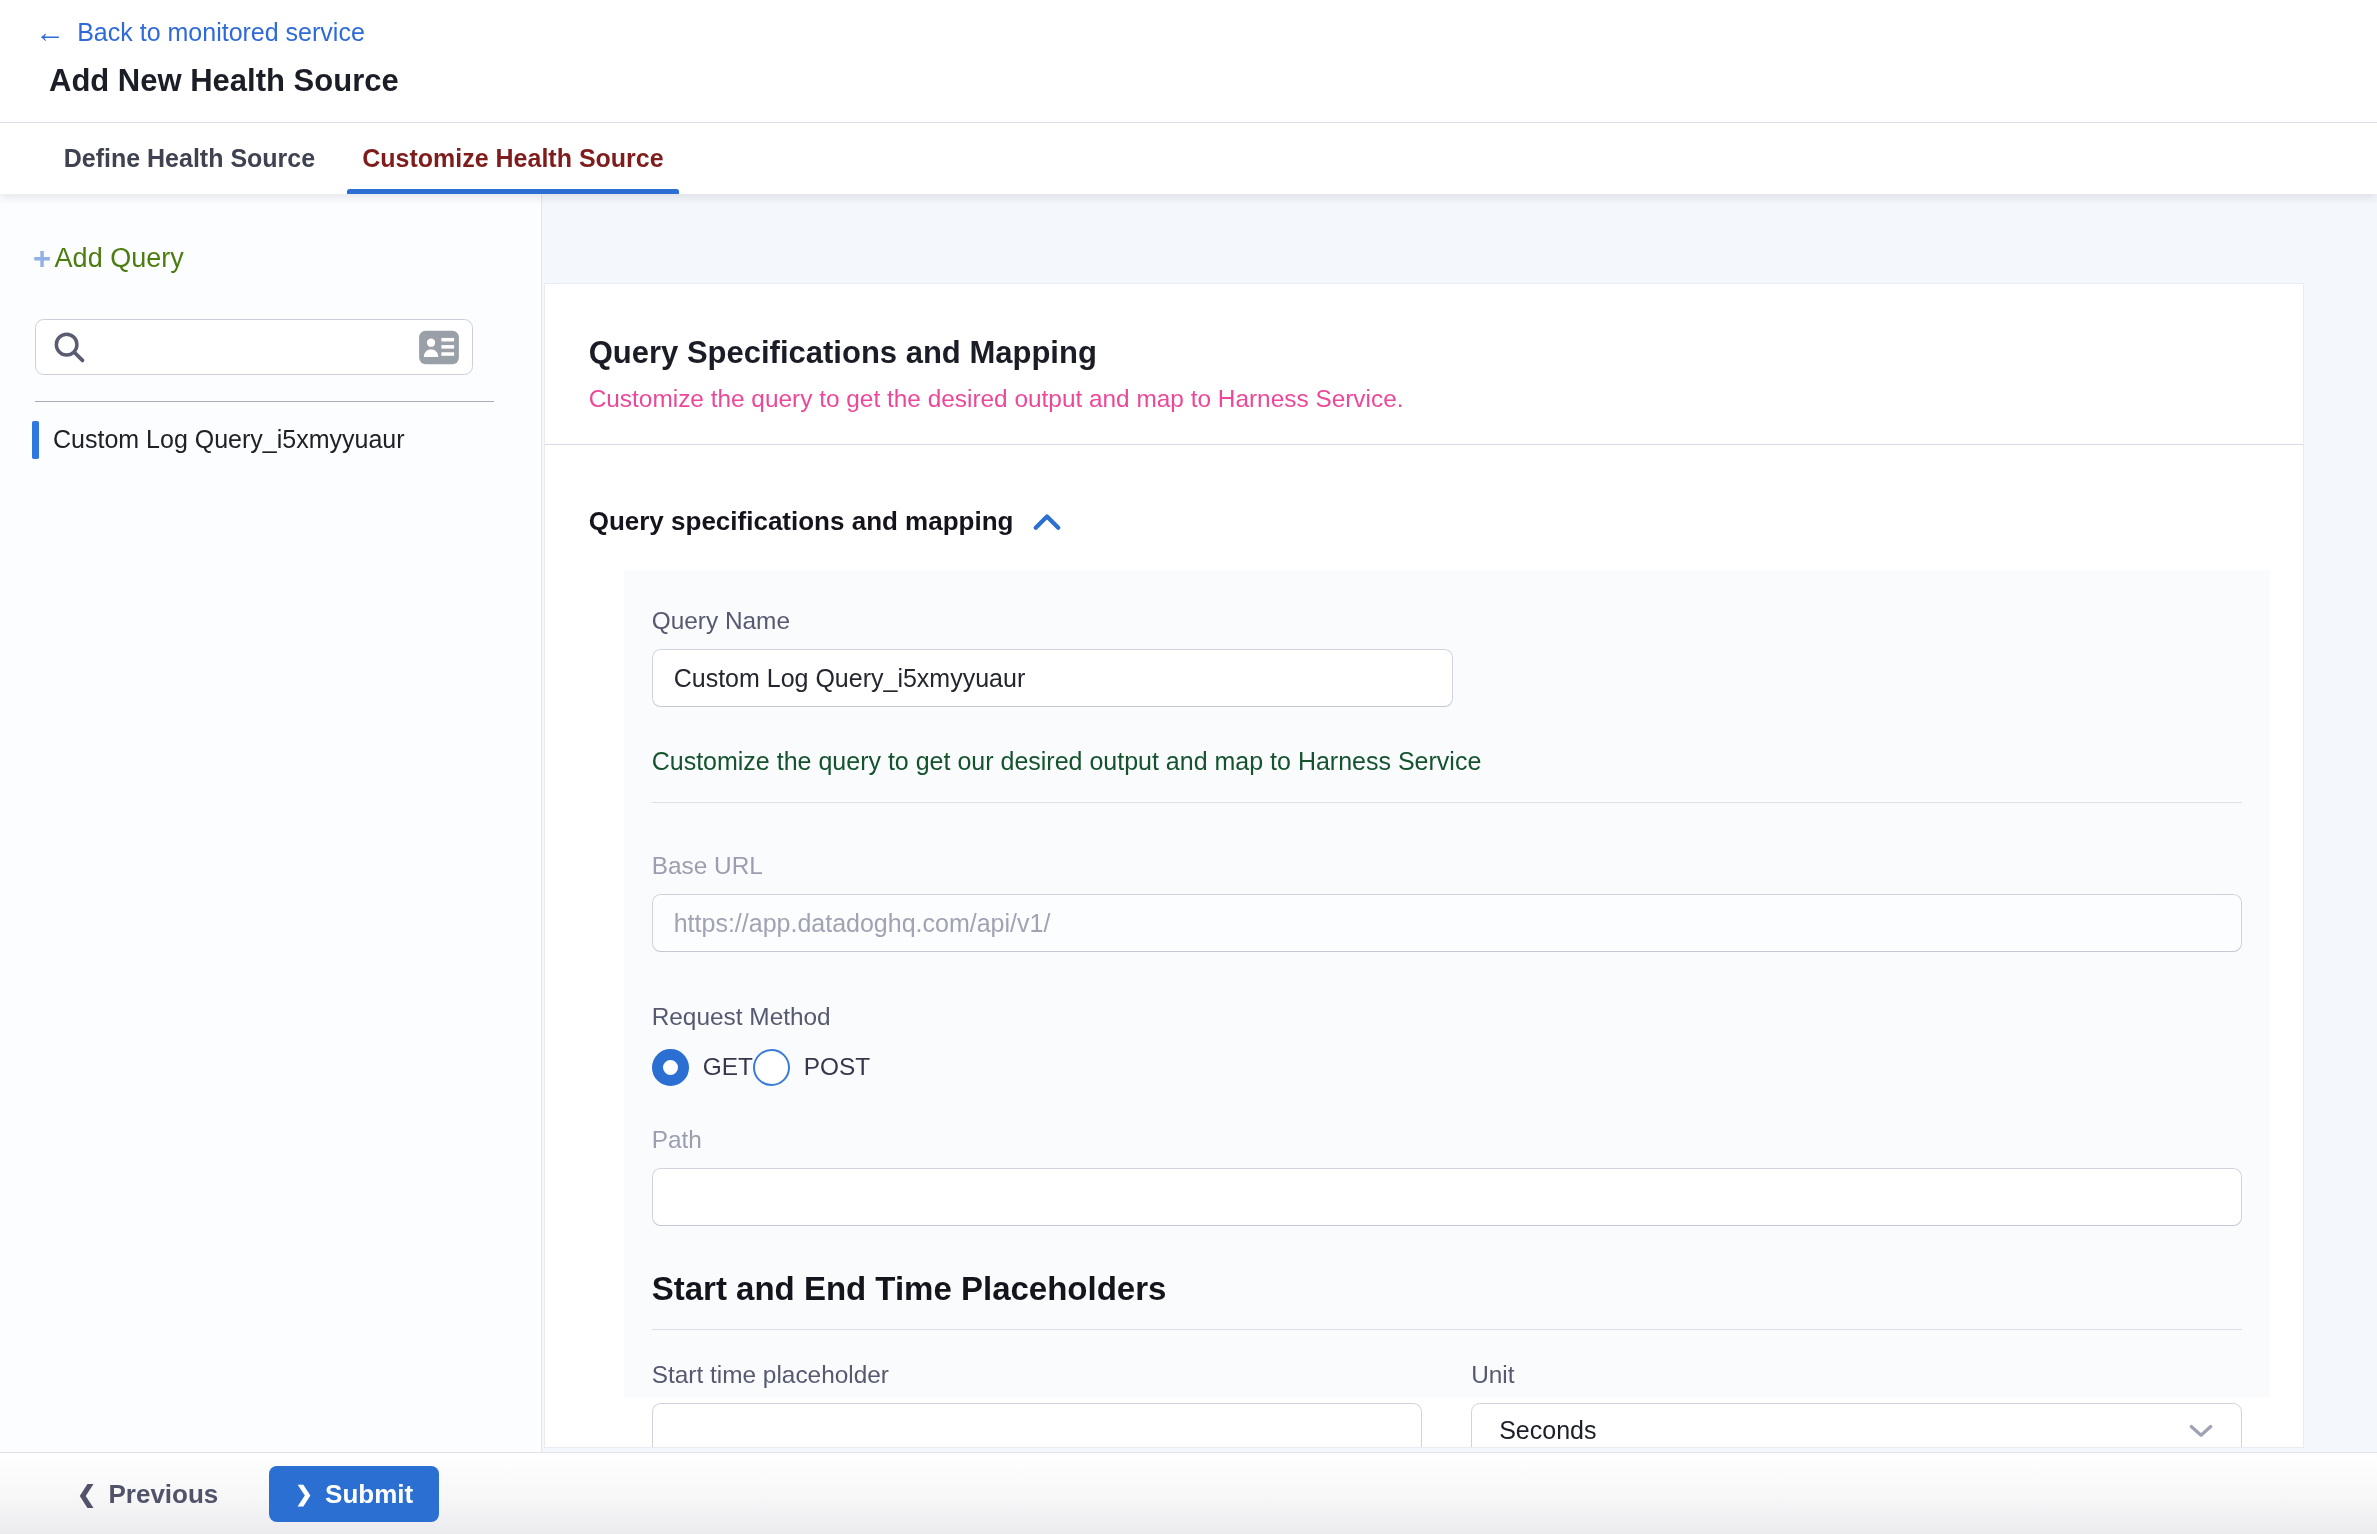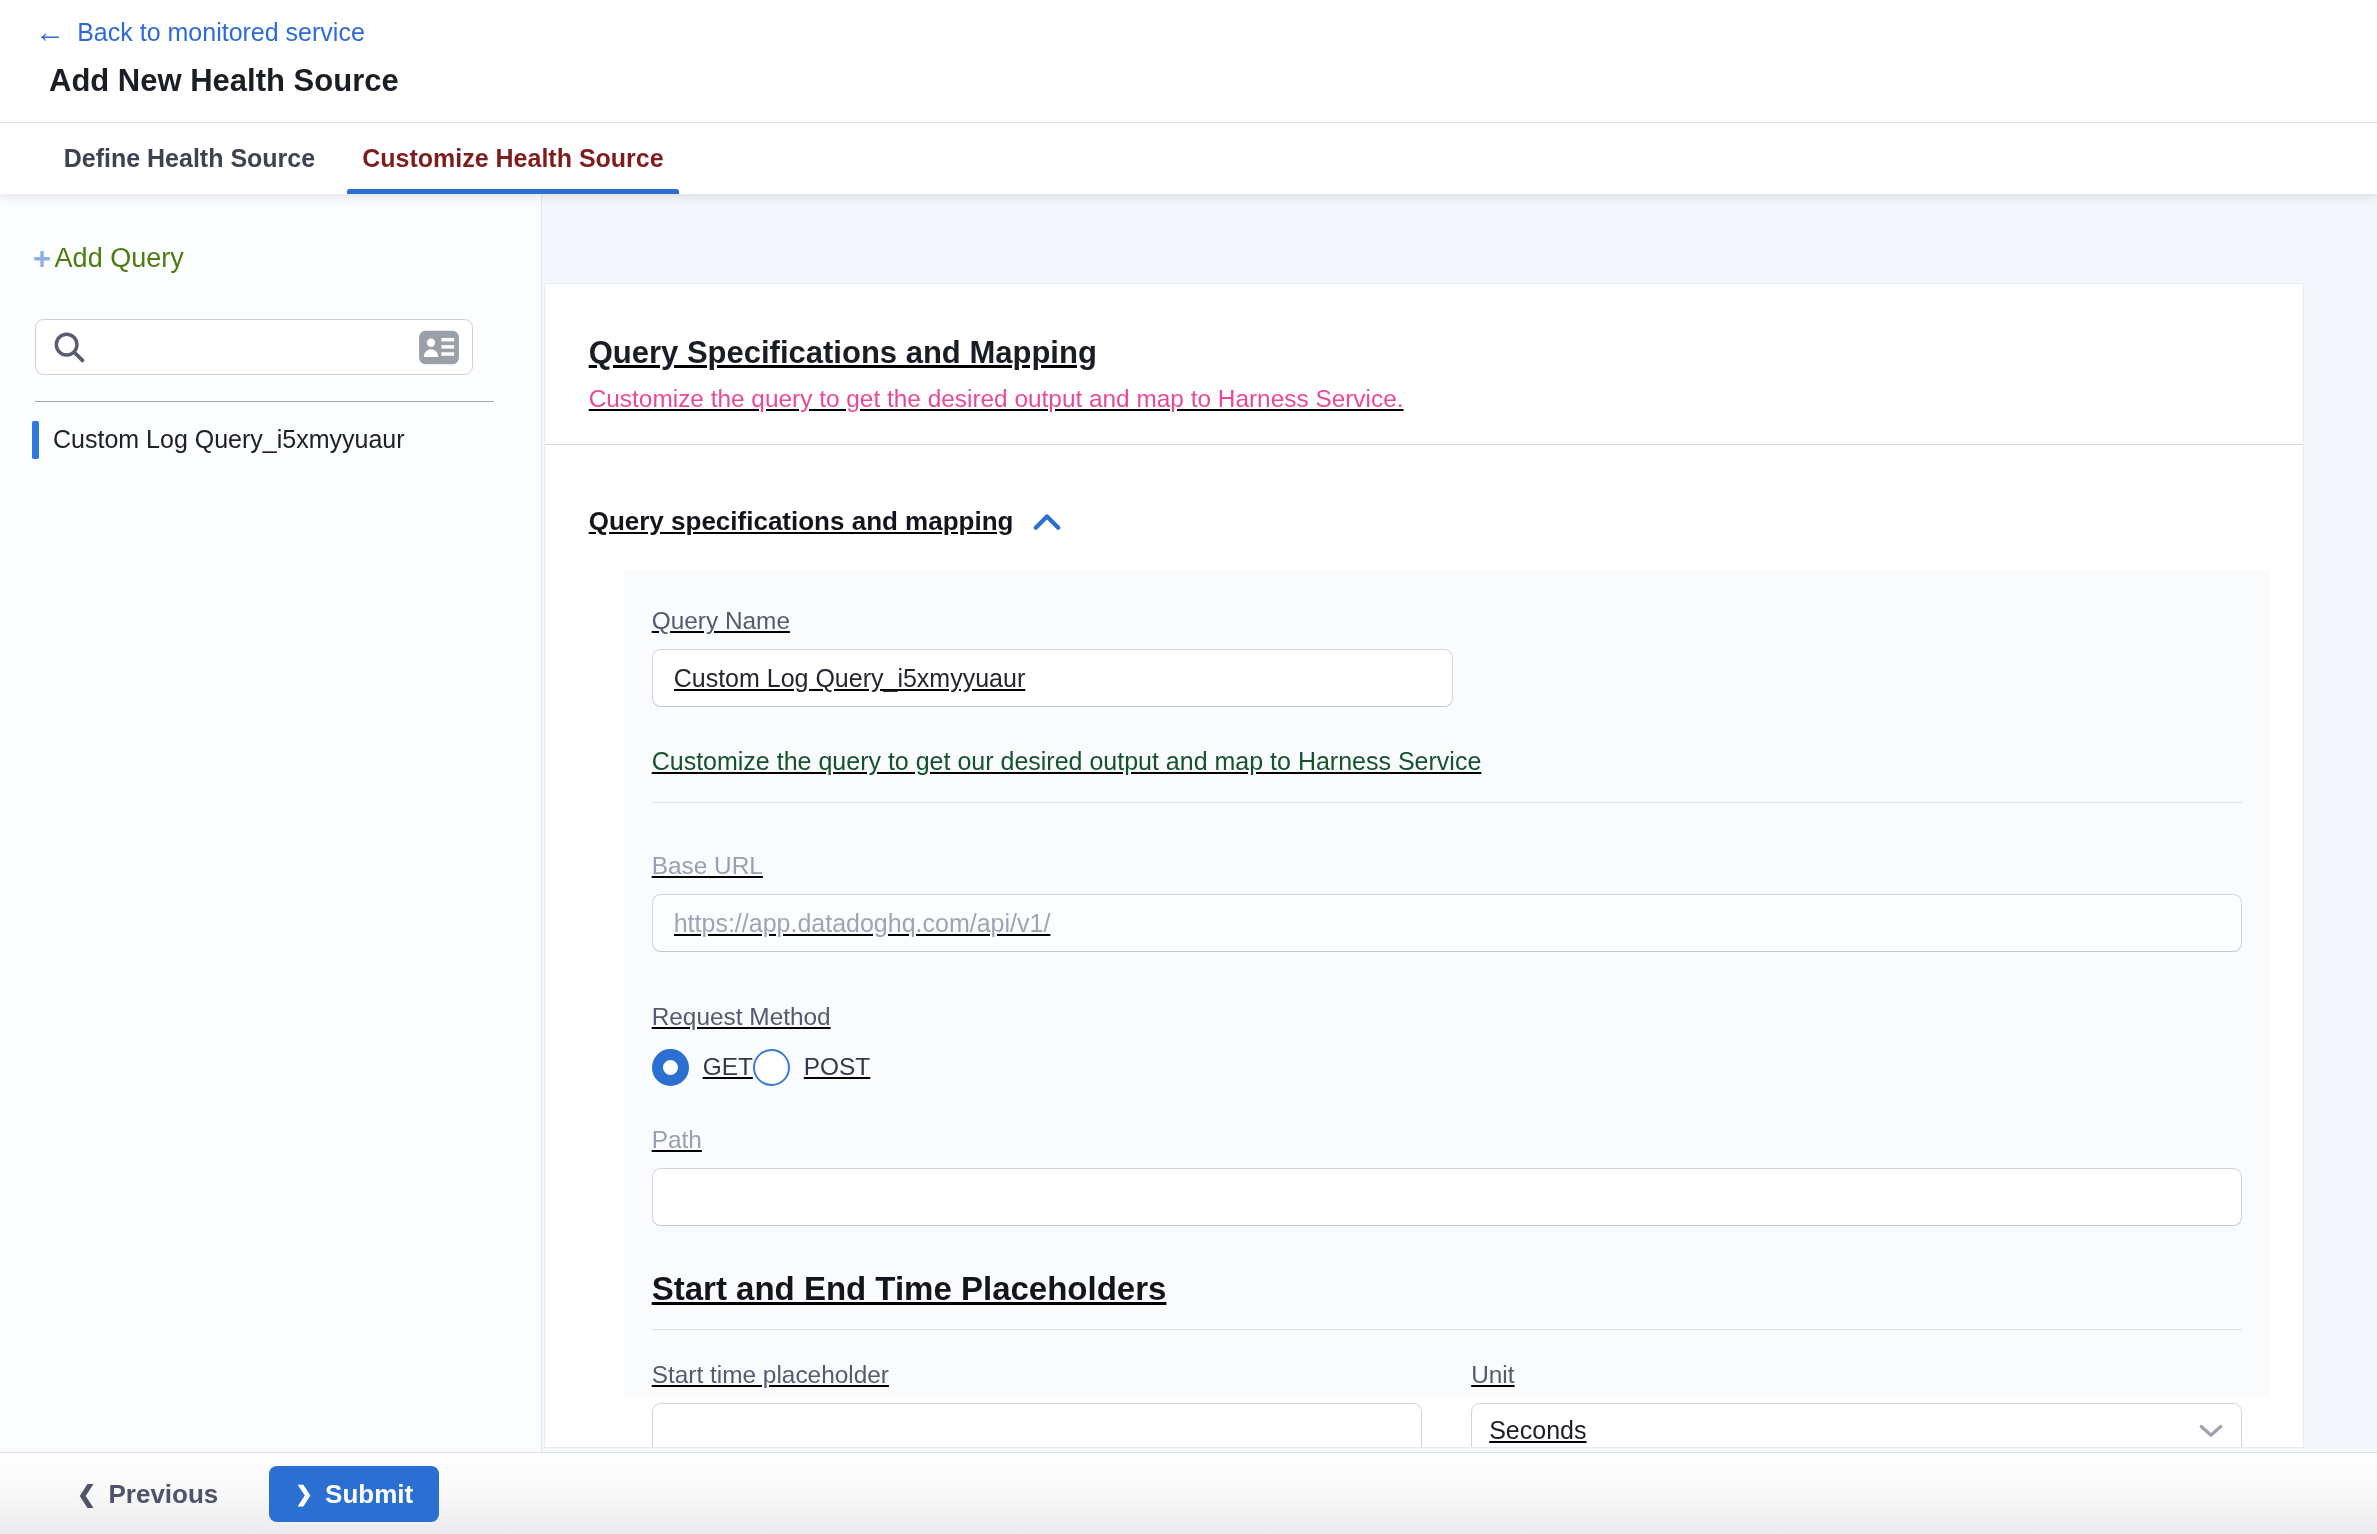--- a/index.html
+++ b/index.html
@@ -42,21 +42,21 @@
   .query-list { margin-top:12.2px; }
   .query-item { display:flex; align-items:center; height:51px; cursor:pointer; }
   .query-item .sel-bar { width:7px; height:38px; background:#2f78e0; border-radius:1.7px;
                          margin-left:32px; }
   .query-item .query-label { margin-left:14px; font-size:25px; color:#202128; }
 
   .main { flex:1; background:#f4f8fc; position:relative; }
 
   
   .card { position:absolute; left:1.7px; right:73px; top:89px; bottom:4.4px;
-          background:#ffffff; border:0.9px solid #e9ebf2; overflow:hidden;text-decoration:underline; }
+          background:#ffffff; border:0.9px solid #e9ebf2; overflow:hidden; }
   .card-header { padding:51px 44px 0 44px; }
   .card-title { font-size:31px; font-weight:bold; color:#1b1d26; }
   .card-subtitle { margin-top:14px; font-size:24.4px; color:#ec4899; }
   .card-header-divider { margin-top:31px; border-top:1.7px solid #d8dae4; }
 
   .section-title-row { display:flex; align-items:center; gap:19px; margin:61px 0 0 44px; }
   .section-title { font-size:26px; font-weight:bold; color:#14151c; }
   .chevron-up-icon { width:30px; height:21px; cursor:pointer; }
 
   
@@ -81,21 +81,21 @@
                   border:2.6px solid #3b7ad6; }
   .radio-circle.checked { border:11.3px solid #2b6fd2; }
   .radio-label { font-size:24.4px; color:#35374a; }
 
   .heading2 { margin-top:44px; font-size:33px; font-weight:bold; color:#14151c; }
 
   .ph-row { display:flex; margin-top:31px; gap:49px;align-items:flex-end; }
   .ph-col { flex:1; }
   .select-box { margin-top:14px; height:56px; background:#ffffff; border:1.3px solid #d0d3de;
                 border-radius:8.7px; display:flex; align-items:center; justify-content:space-between;
-                padding:0 17px; cursor:pointer; }
+                padding:0 27px; cursor:pointer; }
   .select-value { font-size:25px; color:#1d1f28; }
   .chevron-down-icon { width:26px; height:15.7px; }
 
   
   .footer { height:83px; background:linear-gradient(180deg,#ffffff 0%,#f7f7f8 55%,#ebebee 100%);
             border-top:1.3px solid #e0e1ea; display:flex; align-items:center;
             padding-left:77px; position:relative; z-index:4; }
   .prev-btn { display:flex; align-items:center; gap:12.2px; color:#51536a; font-size:26px;
               font-weight:600; cursor:pointer; background:none; border:none;
               font-family:"Liberation Sans", sans-serif; }

